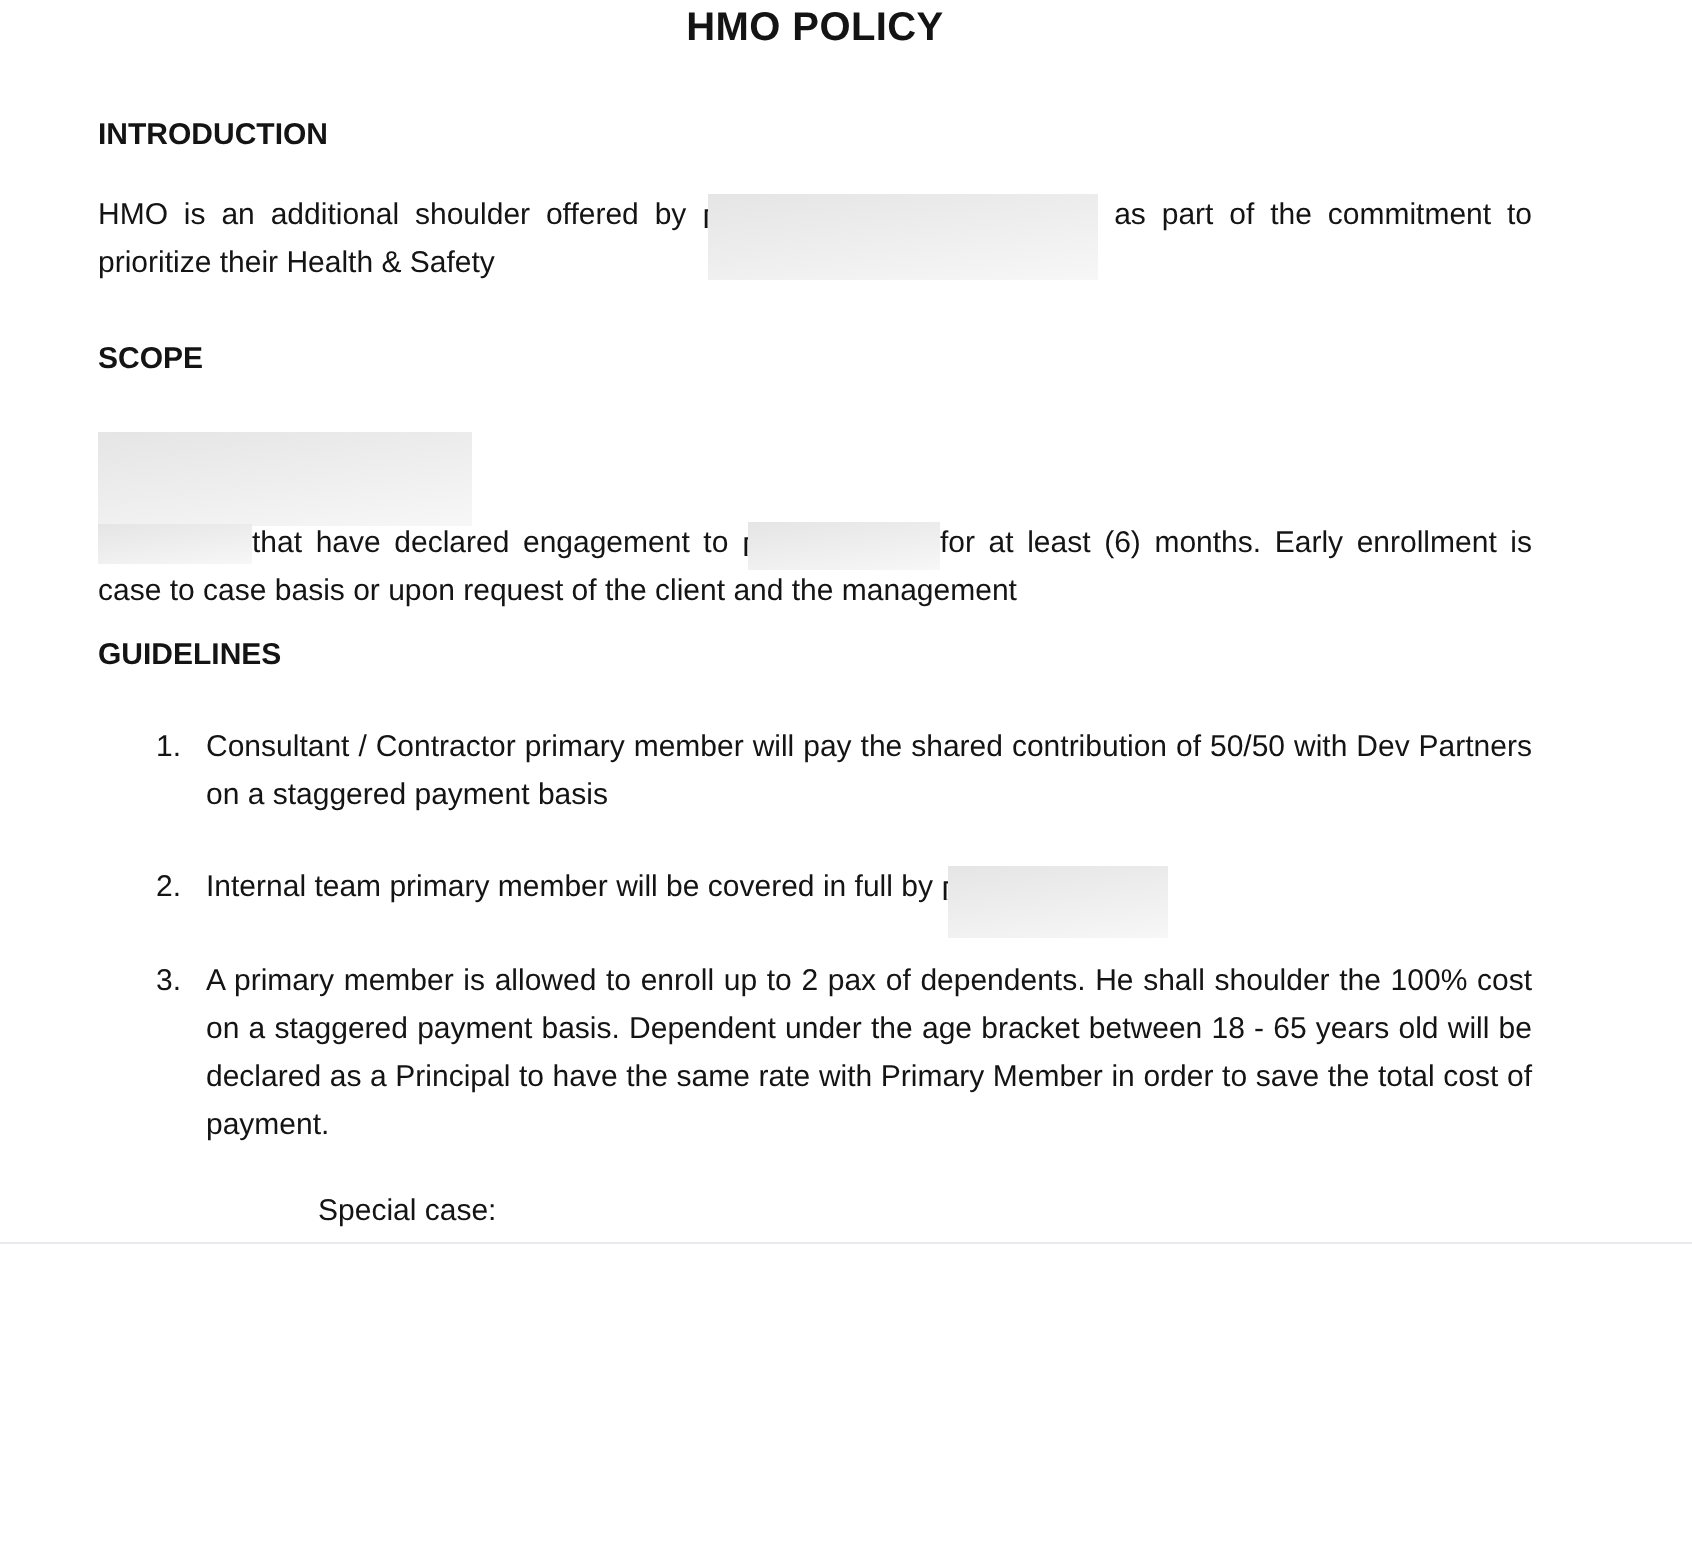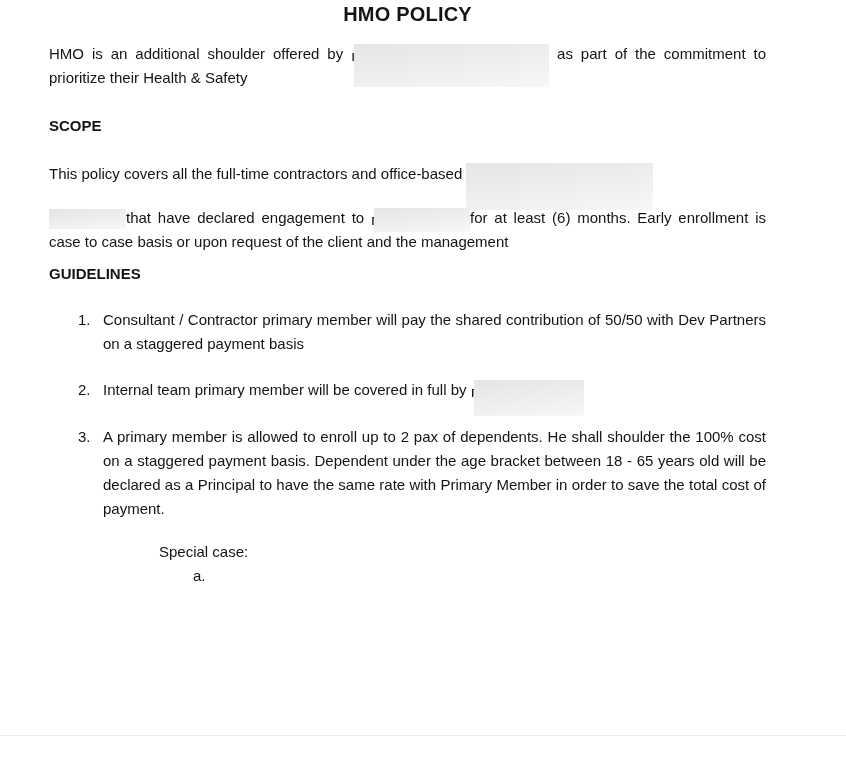--- a/index.html
+++ b/index.html
@@ -4,21 +4,21 @@
 <style>
   html,body{margin:0;padding:0;background:#ffffff;}
   body{
     width:846px;height:784px;
     font-family:"Liberation Sans","DejaVu Sans",sans-serif;
     color:#141414;
     -webkit-font-smoothing:antialiased;
   }
   .page{
     box-sizing:border-box;
-    width:846px;height:736px;
+    width:846px;height:622px;
     padding:2px 80px 0 49px;
     background:#ffffff;
     border-bottom:1px solid #e8eaed;
     overflow:hidden;
   }
   .title{
     font-size:20px;font-weight:bold;line-height:24px;
     text-align:center;letter-spacing:.2px;
     margin:0;
   }
@@ -75,24 +75,25 @@
   .r-elig2{--w:96px; --h:24px;--t:-2px;}
   .r-item2{--w:110px;--h:36px;--t:-2px;}
 </style>
 </head>
 <body>
 
 <div class="page">
 
   <div class="title">HMO POLICY</div>
 
+  <h2 class="heading h-intro">INTRODUCTION</h2>
   <p class="para p-intro"><span>HMO is an additional shoulder offered by </span><span class="stem">D</span><span class="redact r-intro"></span><span> as part of the commitment to prioritize their Health &amp; Safety</span></p>
 
   <h2 class="heading h-scope">SCOPE</h2>
-  <p class="para p-scope"><span>This policy covers all the full-time contractors and office-based </span><span class="redact r-scope"></span></p>
+  <p class="para p-scope"><span class="redact r-scope"></span></p>
 
   <p class="para p-elig"><span class="redact r-elig1"></span><span>that have declared engagement to </span><span class="stem">D</span><span class="redact r-elig2"></span><span>for at least (6) months. Early enrollment is case to case basis or upon request of the client and the management</span></p>
 
   <h2 class="heading h-guide">GUIDELINES</h2>
 
   <div class="li li-1">
     <span class="num">1.</span>
     <span class="txt">Consultant /  Contractor primary member will pay the shared contribution of 50/50 with Dev Partners on a  staggered payment basis</span>
   </div>
 

